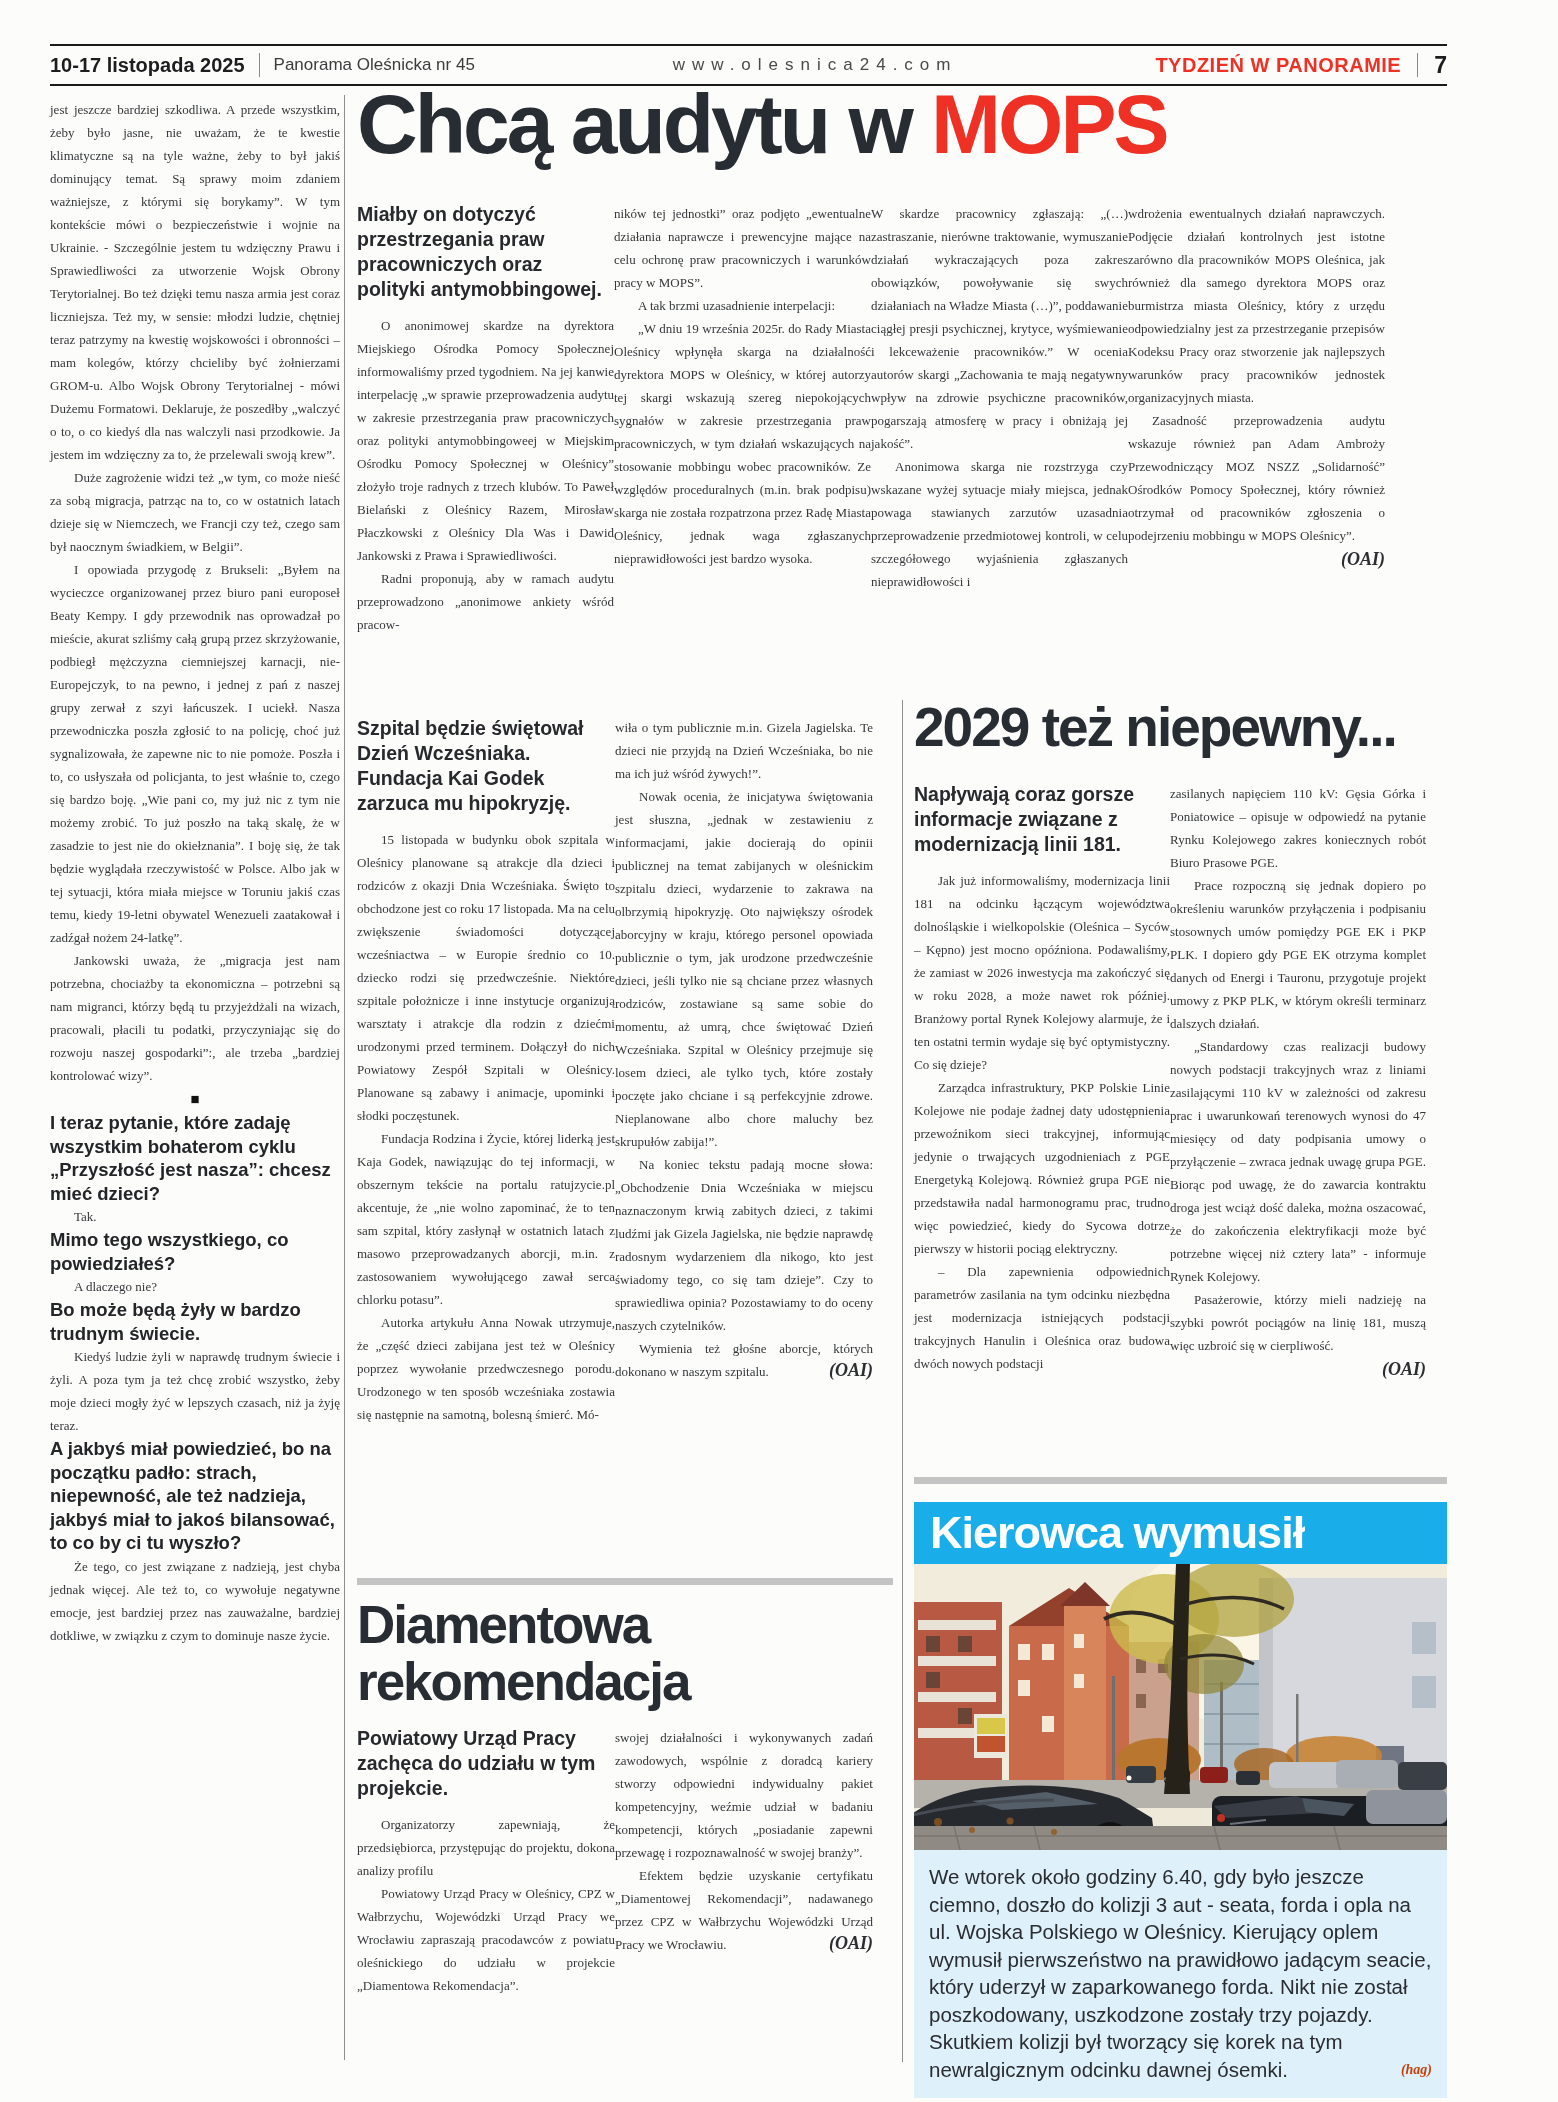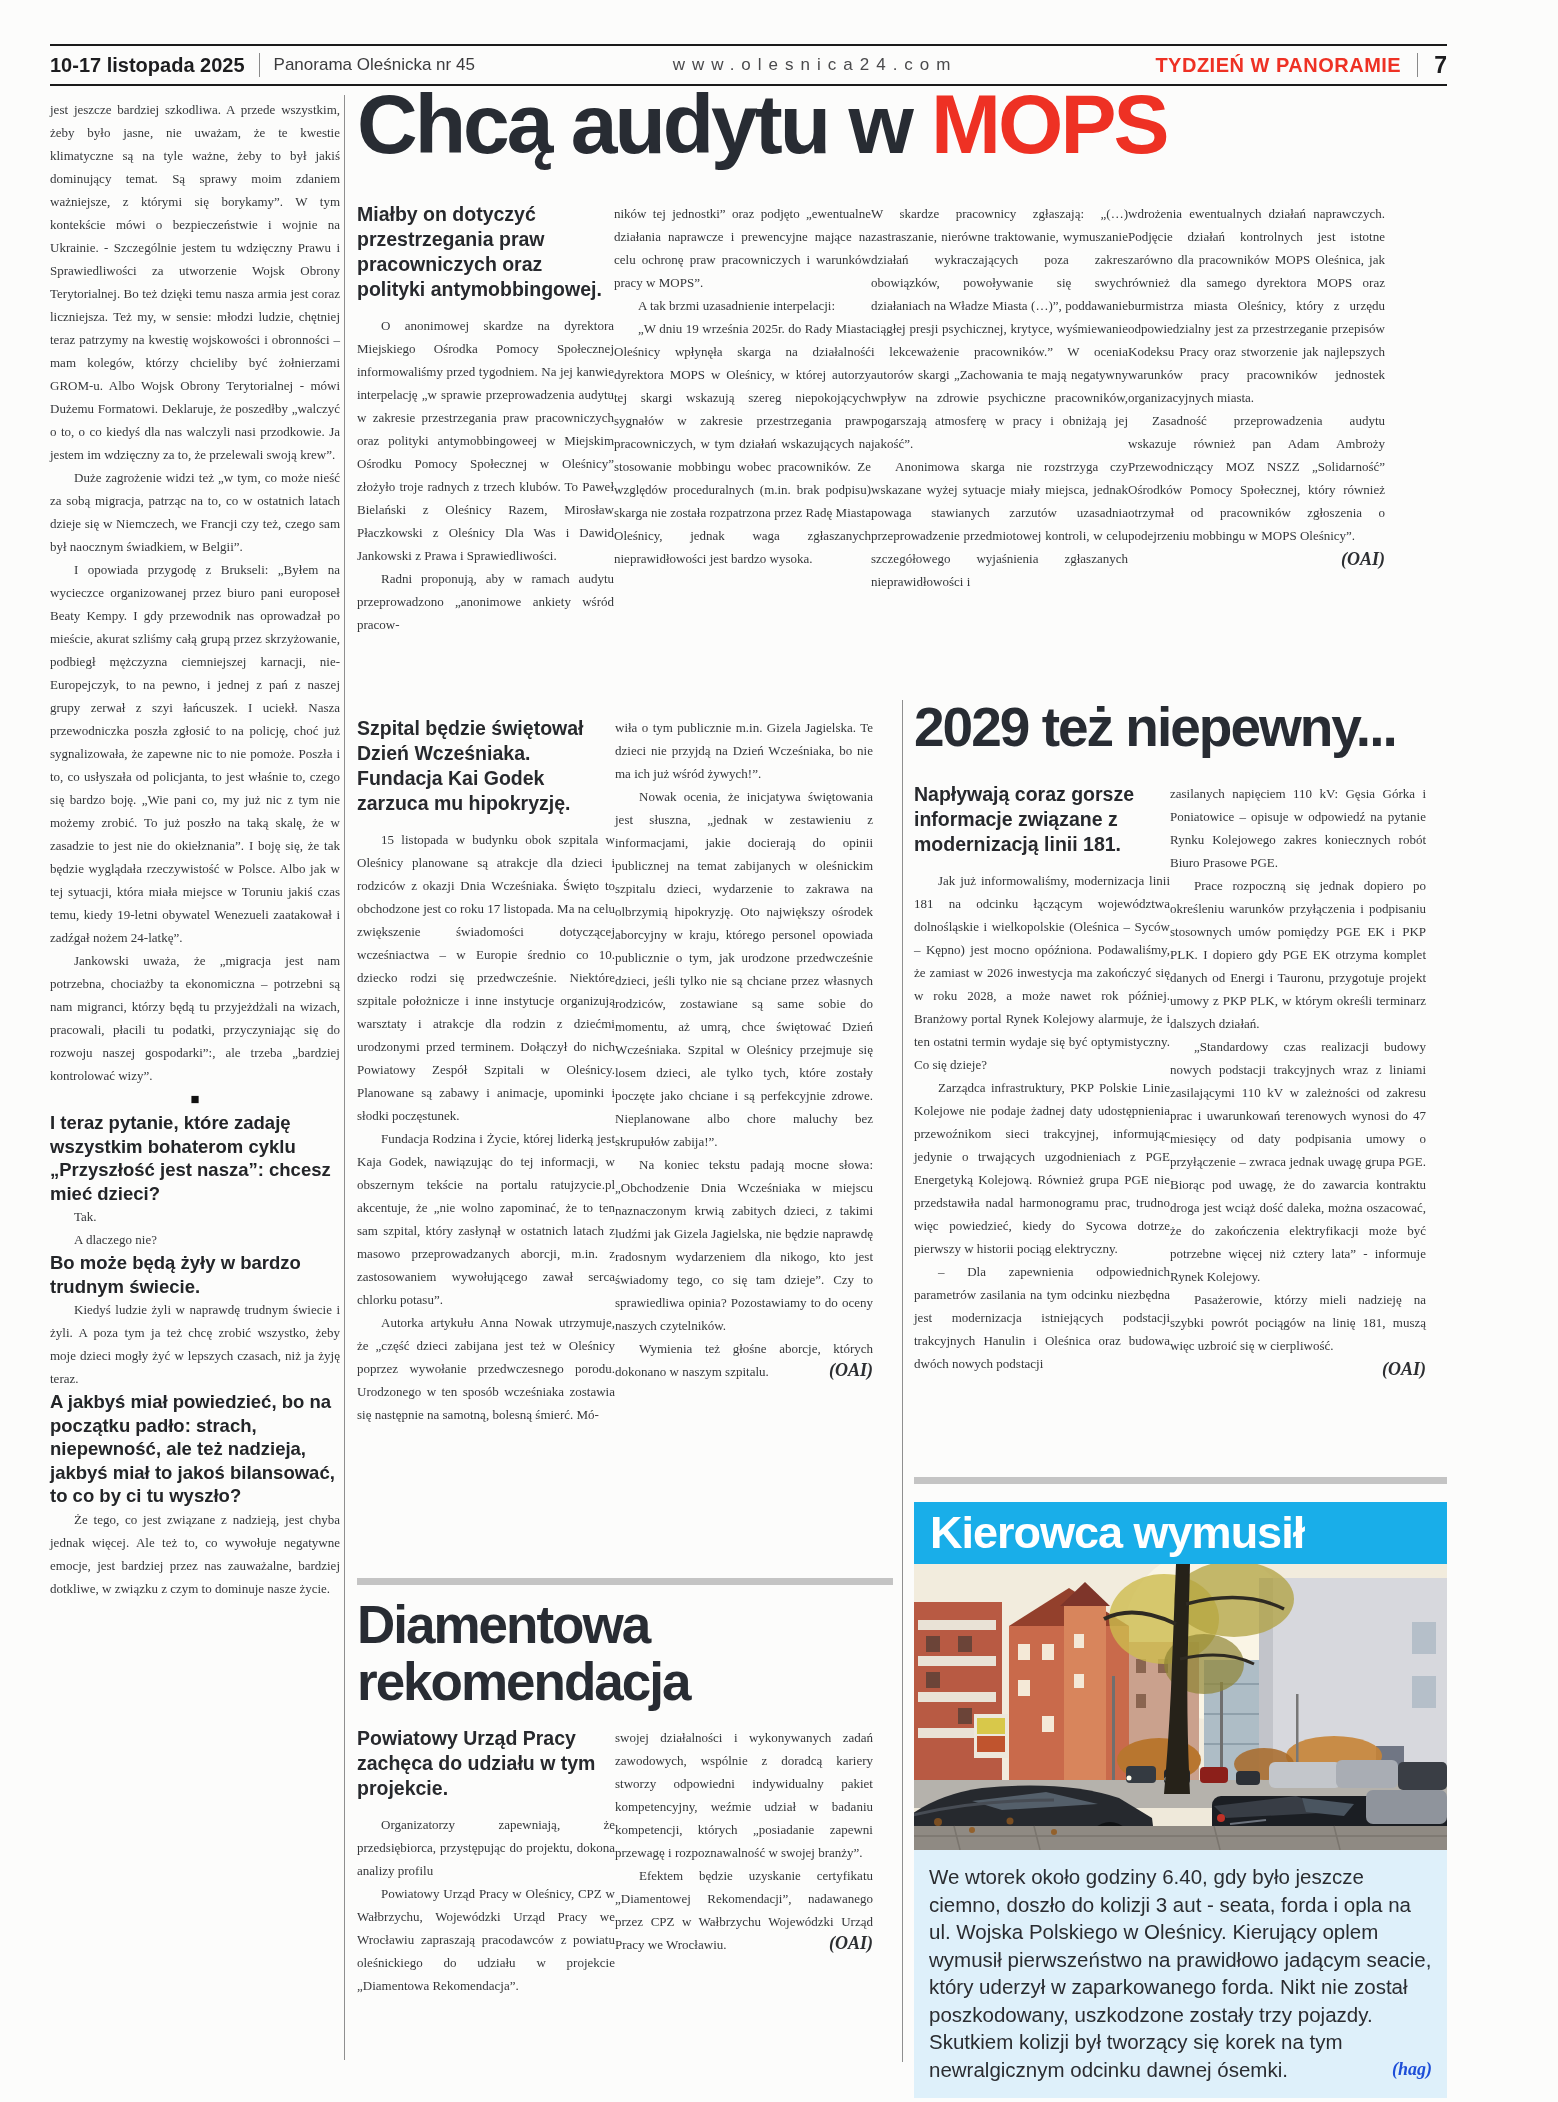--- a/index.html
+++ b/index.html
@@ -67,21 +67,21 @@
   #diamentowa .col{width:258px;}
   
   #kierowca{position:absolute;left:914px;top:1502px;width:533px;}
   .banner{height:62px;background:#19aee9;color:#ffffff;font-family:"Liberation Sans",sans-serif;
     font-weight:bold;font-size:45px;line-height:62px;padding-left:16px;letter-spacing:-1px;box-sizing:border-box;}
   .photo{height:286px;position:relative;overflow:hidden;background:#efe9da;}
   .photo svg{display:block;}
   .caption{background:#def0fa;padding:13px 15px 15px 15px;position:relative;
     font-family:"Liberation Sans",sans-serif;font-size:20.5px;line-height:27.5px;color:#2a2c30;text-align:left;}
   .caption-byline{position:absolute;right:15px;bottom:15px;font-family:"Liberation Serif",serif;
-    font-weight:bold;font-style:italic;font-size:18px;color:#1d4ed8;}
+    font-weight:bold;font-style:italic;font-size:14px;color:#c2410c;}
 </style>
 </head>
 <body>
 
 <div class="header">
   <div class="hdr-left">
     <span class="hdr-date">10-17 listopada 2025</span>
     <span class="hdr-sep"></span>
     <span class="hdr-issue">Panorama Oleśnicka nr 45</span>
   </div>
@@ -100,20 +100,21 @@
 
 <div id="sidebar" class="bodytext">
   <div>
       <p class="cont">jest jeszcze bardziej szkodliwa. A przede wszystkim, żeby było jasne, nie uważam, że te kwestie klimatyczne są na tyle ważne, żeby to był jakiś dominujący temat. Są sprawy moim zdaniem ważniejsze, z którymi się borykamy”. W tym kontekście mówi o bezpieczeństwie i wojnie na Ukrainie. - Szczególnie jestem tu wdzięczny Prawu i Sprawiedliwości za utworzenie Wojsk Obrony Terytorialnej. Bo też dzięki temu nasza armia jest coraz liczniejsza. Też my, w sensie: młodzi ludzie, chętniej teraz patrzymy na kwestię wojskowości i obronności – mam kolegów, którzy chcieliby być żołnierzami GROM-u. Albo Wojsk Obrony Terytorialnej - mówi Dużemu Formatowi. Deklaruje, że poszedłby „walczyć o to, o co kiedyś dla nas walczyli nasi przodkowie. Ja jestem im wdzięczny za to, że przelewali swoją krew”.</p>
       <p>Duże zagrożenie widzi też „w tym, co może nieść za sobą migracja, patrząc na to, co w ostatnich latach dzieje się w Niemczech, we Francji czy też, czego sam był naocznym świadkiem, w Belgii”.</p>
       <p>I opowiada przygodę z Brukseli: „Byłem na wycieczce organizowanej przez biuro pani europoseł Beaty Kempy. I gdy przewodnik nas oprowadzał po mieście, akurat szliśmy całą grupą przez skrzyżowanie, podbiegł mężczyzna ciemniejszej karnacji, nie-Europejczyk, to na pewno, i jednej z pań z naszej grupy zerwał z szyi łańcuszek. I uciekł. Nasza przewodniczka poszła zgłosić to na policję, choć już sygnalizowała, że zapewne nic to nie pomoże. Poszła i to, co usłyszała od policjanta, to jest właśnie to, czego się bardzo boję. „Wie pani co, my już nic z tym nie możemy zrobić. To już poszło na taką skalę, że w zasadzie to jest nie do okiełznania”. I boję się, że tak będzie wyglądała rzeczywistość w Polsce. Albo jak w tej sytuacji, która miała miejsce w Toruniu jakiś czas temu, kiedy 19-letni obywatel Wenezueli zaatakował i zadźgał nożem 24-latkę”.</p>
       <p>Jankowski uważa, że „migracja jest nam potrzebna, chociażby ta ekonomiczna  – potrzebni są nam migranci, którzy będą tu przyjeżdżali na wizach, pracowali, płacili tu podatki, przyczyniając się do rozwoju naszej gospodarki”:, ale trzeba „bardziej kontrolować wizy”.</p>
       <p class="square">■</p>
       <p class="q">I teraz pytanie, które zadaję wszystkim bohaterom cyklu „Przyszłość jest nasza”: chcesz mieć dzieci?</p>
       <p>Tak.</p>
+      <p class="q">Mimo tego wszystkiego, co powiedziałeś?</p>
       <p>A dlaczego nie?</p>
       <p class="q">Bo może będą żyły w bardzo trudnym świecie.</p>
       <p>Kiedyś ludzie żyli w naprawdę trudnym świecie i żyli. A poza tym ja też chcę zrobić wszystko, żeby moje dzieci mogły żyć w lepszych czasach, niż ja żyję teraz.</p>
       <p class="q">A jakbyś miał powiedzieć, bo na początku padło: strach, niepewność, ale też nadzieja, jakbyś miał to jakoś bilansować, to co by ci tu wyszło?</p>
       <p>Że tego, co jest związane z nadzieją, jest chyba jednak więcej. Ale też to, co wywołuje negatywne emocje, jest bardziej przez nas zauważalne, bardziej dotkliwe, w związku z czym to dominuje nasze życie.</p>
     </div>
 
 </div>
 
 <div id="mops">

